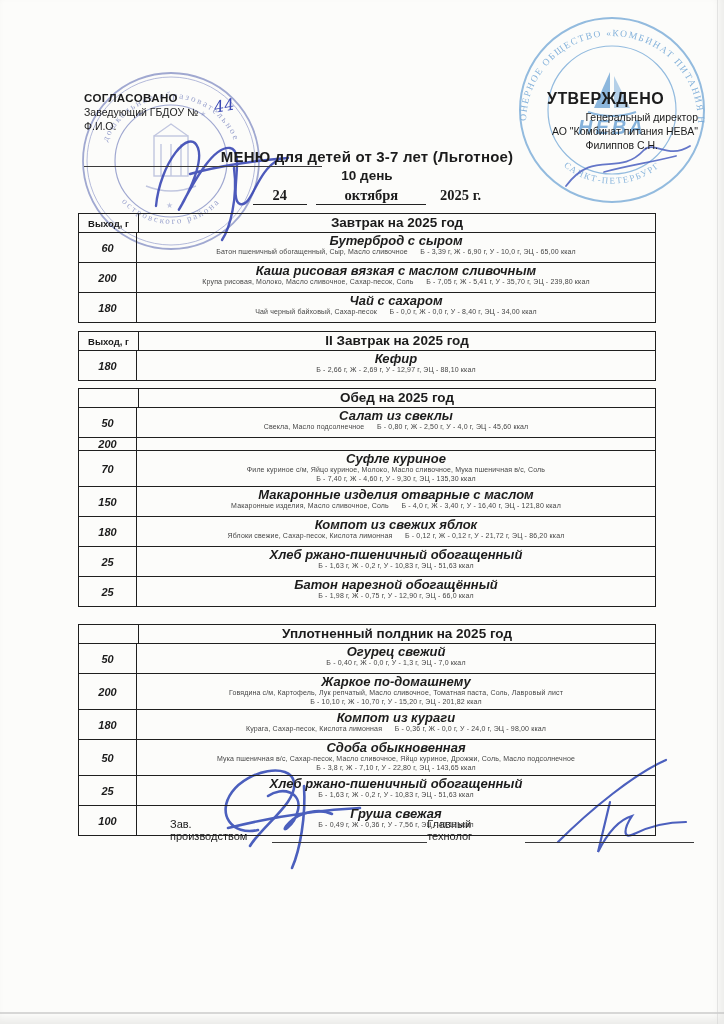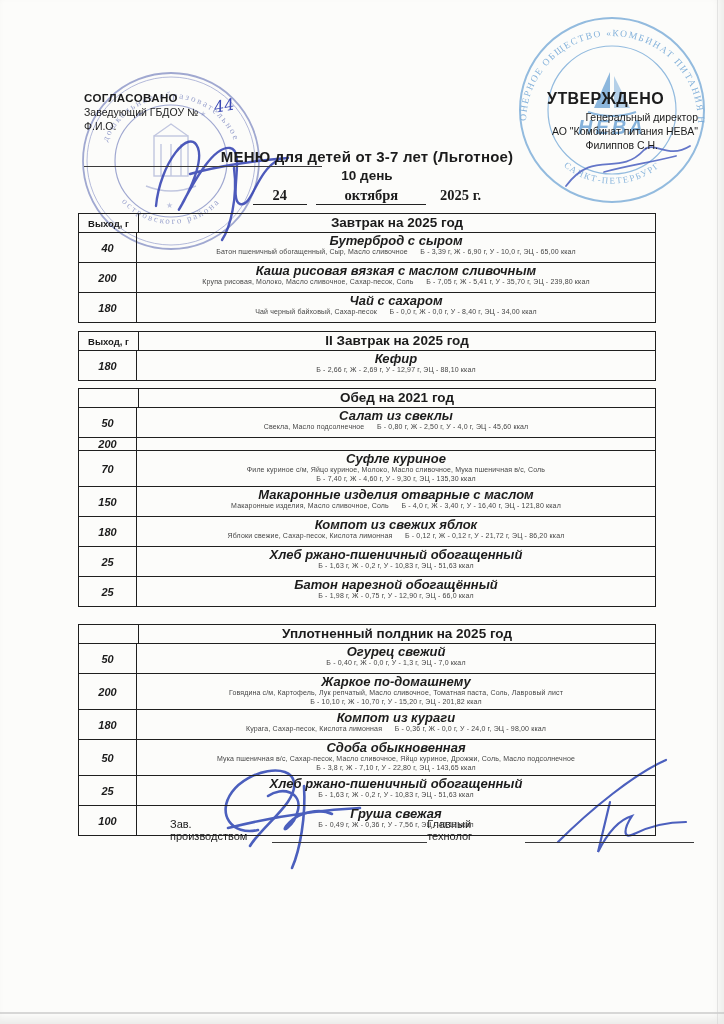--- a/index.html
+++ b/index.html
@@ -168,21 +168,21 @@
     <div class="ar-line ar-line3">Филиппов С.Н.</div>
   </div>
 
   <div class="tables-area">
       <div class="menu-table">
         <div class="t-header">
           <div class="t-hleft">Выход, г</div>
           <div class="t-htitle">Завтрак на 2025 год</div>
         </div>
         <div class="t-row">
-          <div class="t-out">40</div>
+          <div class="t-out">60</div>
           <div class="t-cell">
             <div class="dish">Бутерброд с сыром</div>
             <div class="detail">Батон пшеничный обогащенный, Сыр, Масло сливочное&nbsp;&nbsp;&nbsp;&nbsp;&nbsp;&nbsp;Б - 3,39 г, Ж - 6,90 г, У - 10,0 г, ЭЦ - 65,00 ккал</div>
           </div>
         </div>
         <div class="t-row">
           <div class="t-out">200</div>
           <div class="t-cell">
             <div class="dish">Каша рисовая вязкая с маслом сливочным</div>
             <div class="detail">Крупа рисовая, Молоко, Масло сливочное, Сахар-песок, Соль&nbsp;&nbsp;&nbsp;&nbsp;&nbsp;&nbsp;Б - 7,05 г, Ж - 5,41 г, У - 35,70 г, ЭЦ - 239,80 ккал</div>
@@ -205,21 +205,21 @@
           <div class="t-out">180</div>
           <div class="t-cell">
             <div class="dish">Кефир</div>
             <div class="detail">Б - 2,66 г, Ж - 2,69 г, У - 12,97 г, ЭЦ - 88,10 ккал</div>
           </div>
         </div>
       </div>
       <div class="menu-table">
         <div class="t-header">
           <div class="t-hleft"></div>
-          <div class="t-htitle">Обед на 2021 год</div>
+          <div class="t-htitle">Обед на 2025 год</div>
         </div>
         <div class="t-row">
           <div class="t-out">50</div>
           <div class="t-cell">
             <div class="dish">Салат из свеклы</div>
             <div class="detail">Свекла, Масло подсолнечное&nbsp;&nbsp;&nbsp;&nbsp;&nbsp;&nbsp;Б - 0,80 г, Ж - 2,50 г, У - 4,0 г, ЭЦ - 45,60 ккал</div>
           </div>
         </div>
         <div class="t-row">
           <div class="t-out">200</div>

